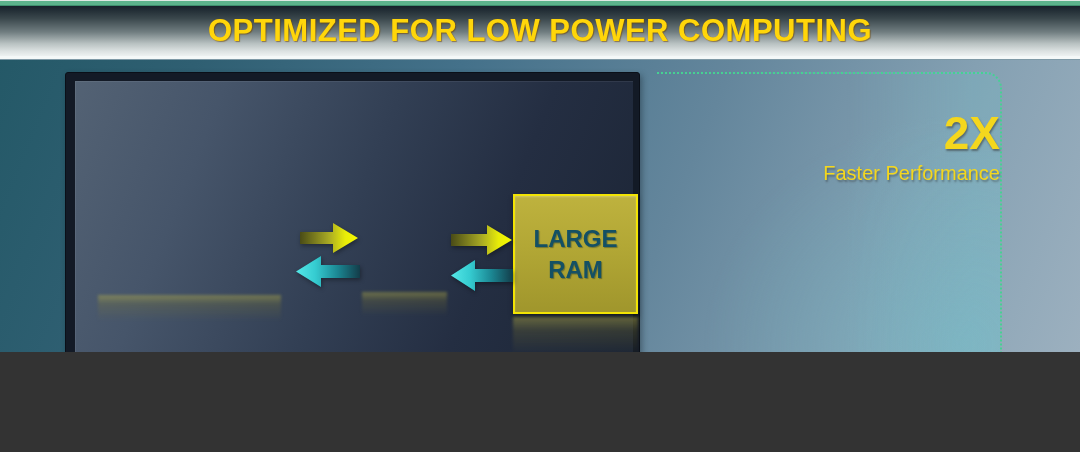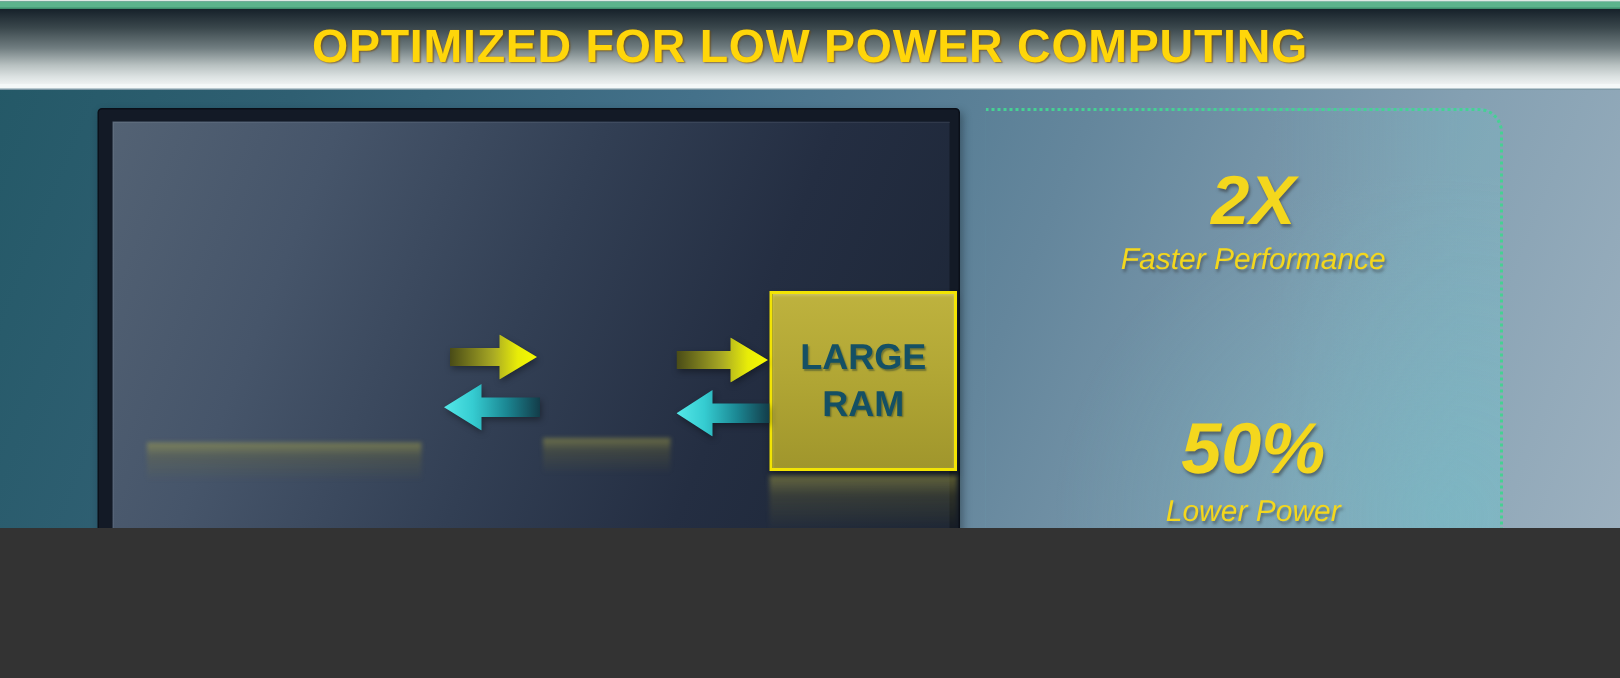--- a/index.html
+++ b/index.html
@@ -65,21 +65,21 @@
   .arr-4 { left:376px; top:179px; }
 
   
   .metrics-box {
     position:absolute; left:657px; top:72px; width:345px; height:350px;
     border:2px dotted #46d193; border-left:none; border-radius:0 16px 16px 0;
     background:
       radial-gradient(ellipse at 88% 78%, rgba(110,195,205,.38), rgba(110,195,205,0) 60%),
       linear-gradient(90deg, rgba(110,190,200,0) 55%, rgba(110,190,200,.26) 92%);
   }
-  .metric { position:absolute; left:0; right:0; text-align:center; padding-left:14px; color:#f4d71d;font-style:italic; }
+  .metric { position:absolute; left:0; right:0; text-align:right; padding-left:14px; color:#f4d71d; }
   .metric-1 { top:36px; }
   .metric-2 { top:202px; }
   .metric-value { font-weight:bold; font-size:46px; line-height:1.0; text-shadow:1px 2px 2px rgba(45,45,45,.5); }
   .metric-2 .metric-value { font-size:48px; }
   .metric-label { font-size:20px; line-height:1.1; margin-top:6px; text-shadow:1px 2px 2px rgba(45,45,45,.45); }
 </style>
 </head>
 <body>
 
 <div class="slide">
@@ -157,19 +157,15 @@
       </div>
 
     </div>
   </div>
 
   <div class="metrics-box">
     <div class="metric metric-1">
       <div class="metric-value">2X</div>
       <div class="metric-label">Faster Performance</div>
     </div>
-    <div class="metric metric-2">
-      <div class="metric-value">50%</div>
-      <div class="metric-label">Lower Power</div>
-    </div>
   </div>
 
 </div>
 
 </body></html>

